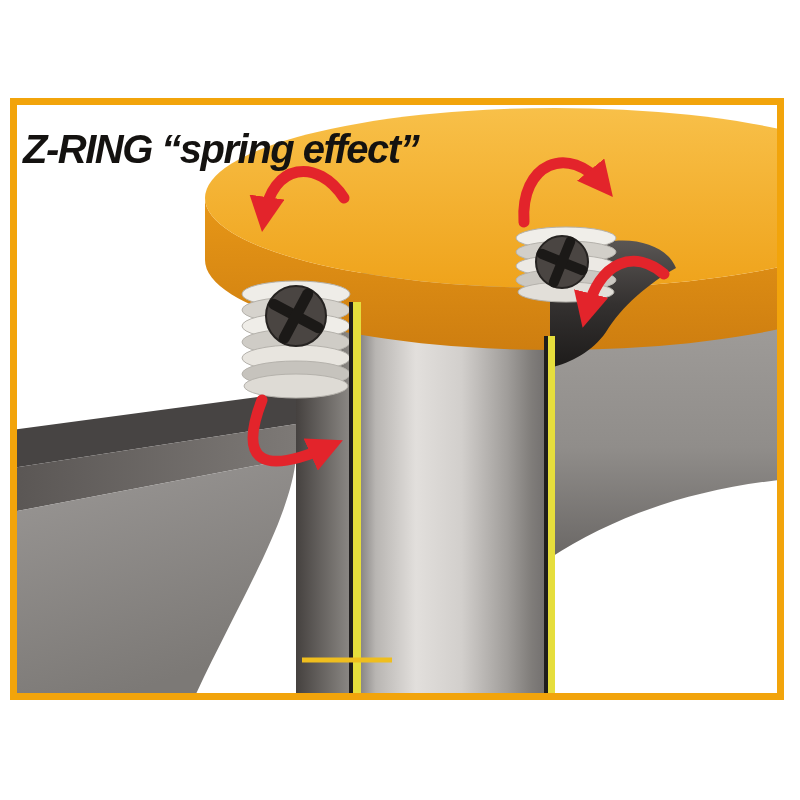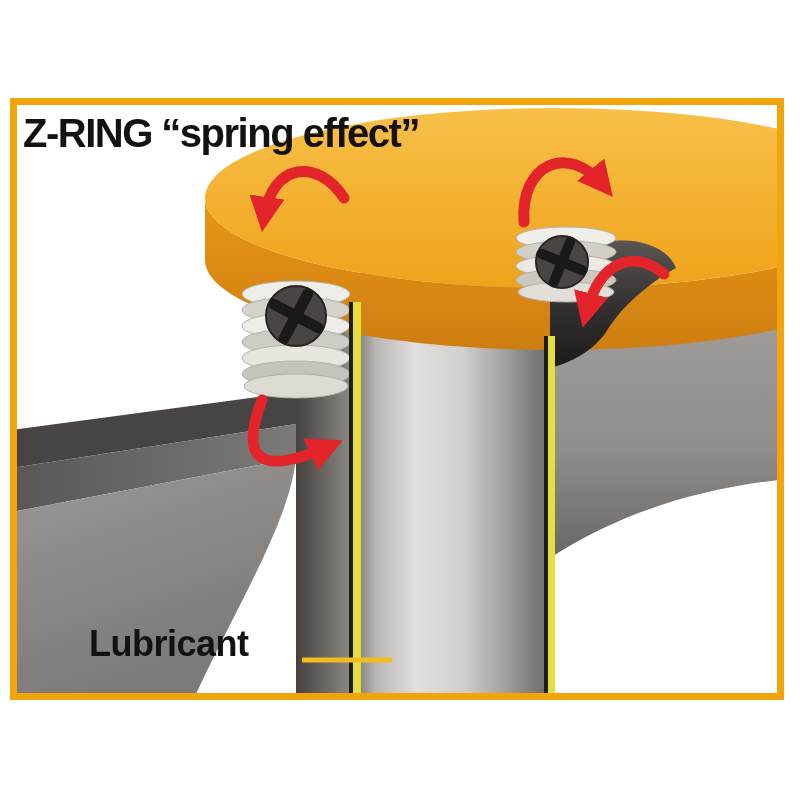--- a/index.html
+++ b/index.html
@@ -1,33 +1,32 @@
 <!DOCTYPE html>
 <html style="--frame: #F2A40B; --ring: #F3AC2E; --ring-dark: #DD8E12; --arrow: #E3242B; --lubricant: #E6DE3C; --pointer: #EFBE1E; --seal: #2E2B2B; --metal-light: #D9D6D3; --metal-dark: #6E6B6B; --text: #141210;"><head>
 <meta charset="utf-8">
 <style>
   html,body{margin:0;padding:0;background:#ffffff;}
   .page{position:relative;width:800px;height:800px;background:#ffffff;
         font-family:"Liberation Sans",sans-serif;overflow:hidden;}
   .frame{position:absolute;left:10px;top:98px;width:760px;height:588px;
          border:7px solid var(--frame,#F2A40B);background:#ffffff;overflow:hidden;}
   .frame svg{position:absolute;left:0;top:0;display:block;}
-  .title{position:absolute;left:6px;top:6px;font-size:40px;font-weight:bold;
-         letter-spacing:-1.5px;color:var(--text,#141210);z-index:3;white-space:nowrap;}
+  .title{position:absolute;left:6px;top:22px;font-size:40px;font-weight:bold;
+         letter-spacing:-1.5px;color:var(--text,#141210);z-index:3;white-space:nowrap;font-style:italic;}
   .lubricant{position:absolute;left:72px;top:518px;font-size:36px;font-weight:bold;
          letter-spacing:-0.5px;color:var(--text,#141210);z-index:3;white-space:nowrap;}
 </style>
 </head>
 <body>
 
 <div class="page">
   <div class="frame">
 
     <div class="title">Z-RING “spring effect”</div>
-    <div class="lubricant">Lubricant</div>
 
     <svg width="760" height="588" viewBox="17 105 760 588">
       <defs>
         <linearGradient id="gRingTop" x1="0" y1="0" x2="0" y2="1">
           <stop offset="0" stop-color="#F8C049"></stop>
             <stop offset="1" stop-color="#EFA31B"></stop>
         </linearGradient>
         <linearGradient id="gRingRim" x1="0" y1="0" x2="0" y2="1">
           <stop offset="0" stop-color="#E79717"></stop>
             <stop offset="1" stop-color="#CE7E10"></stop>

